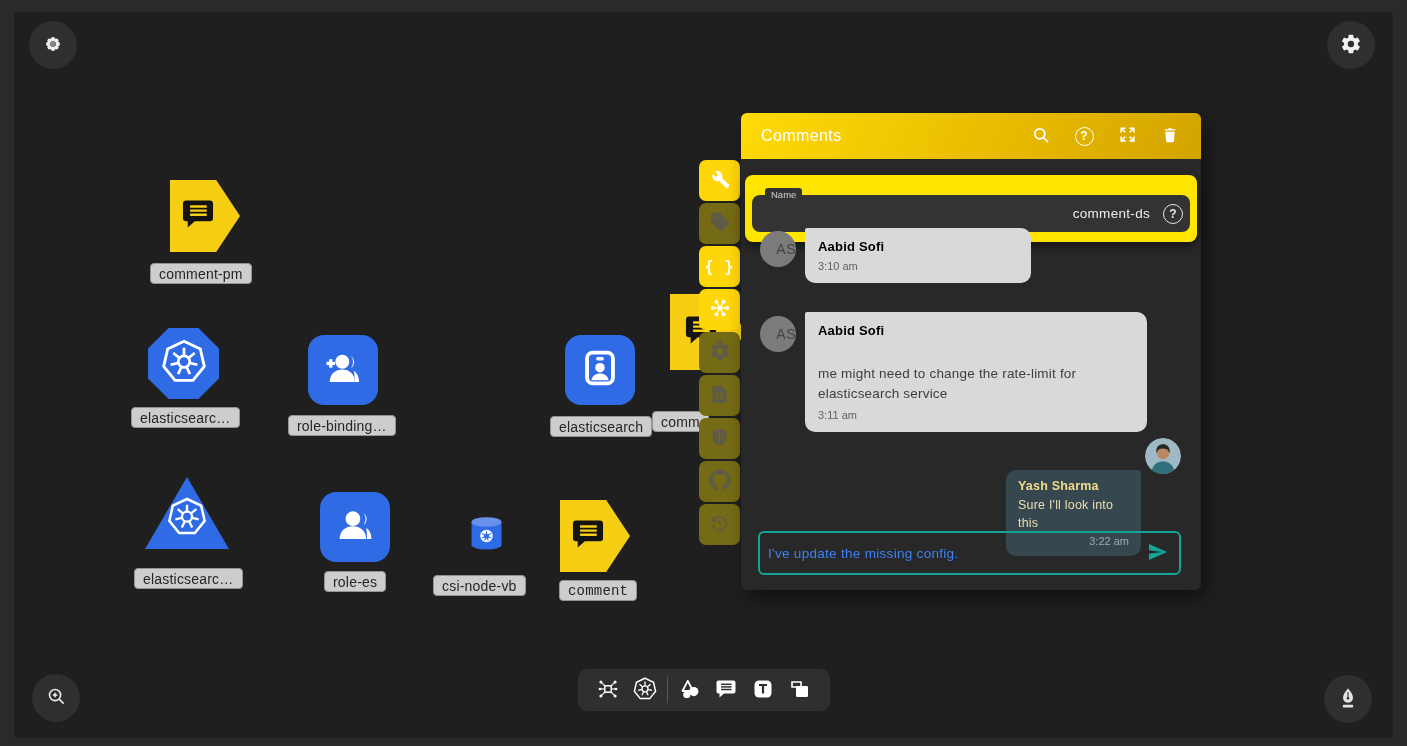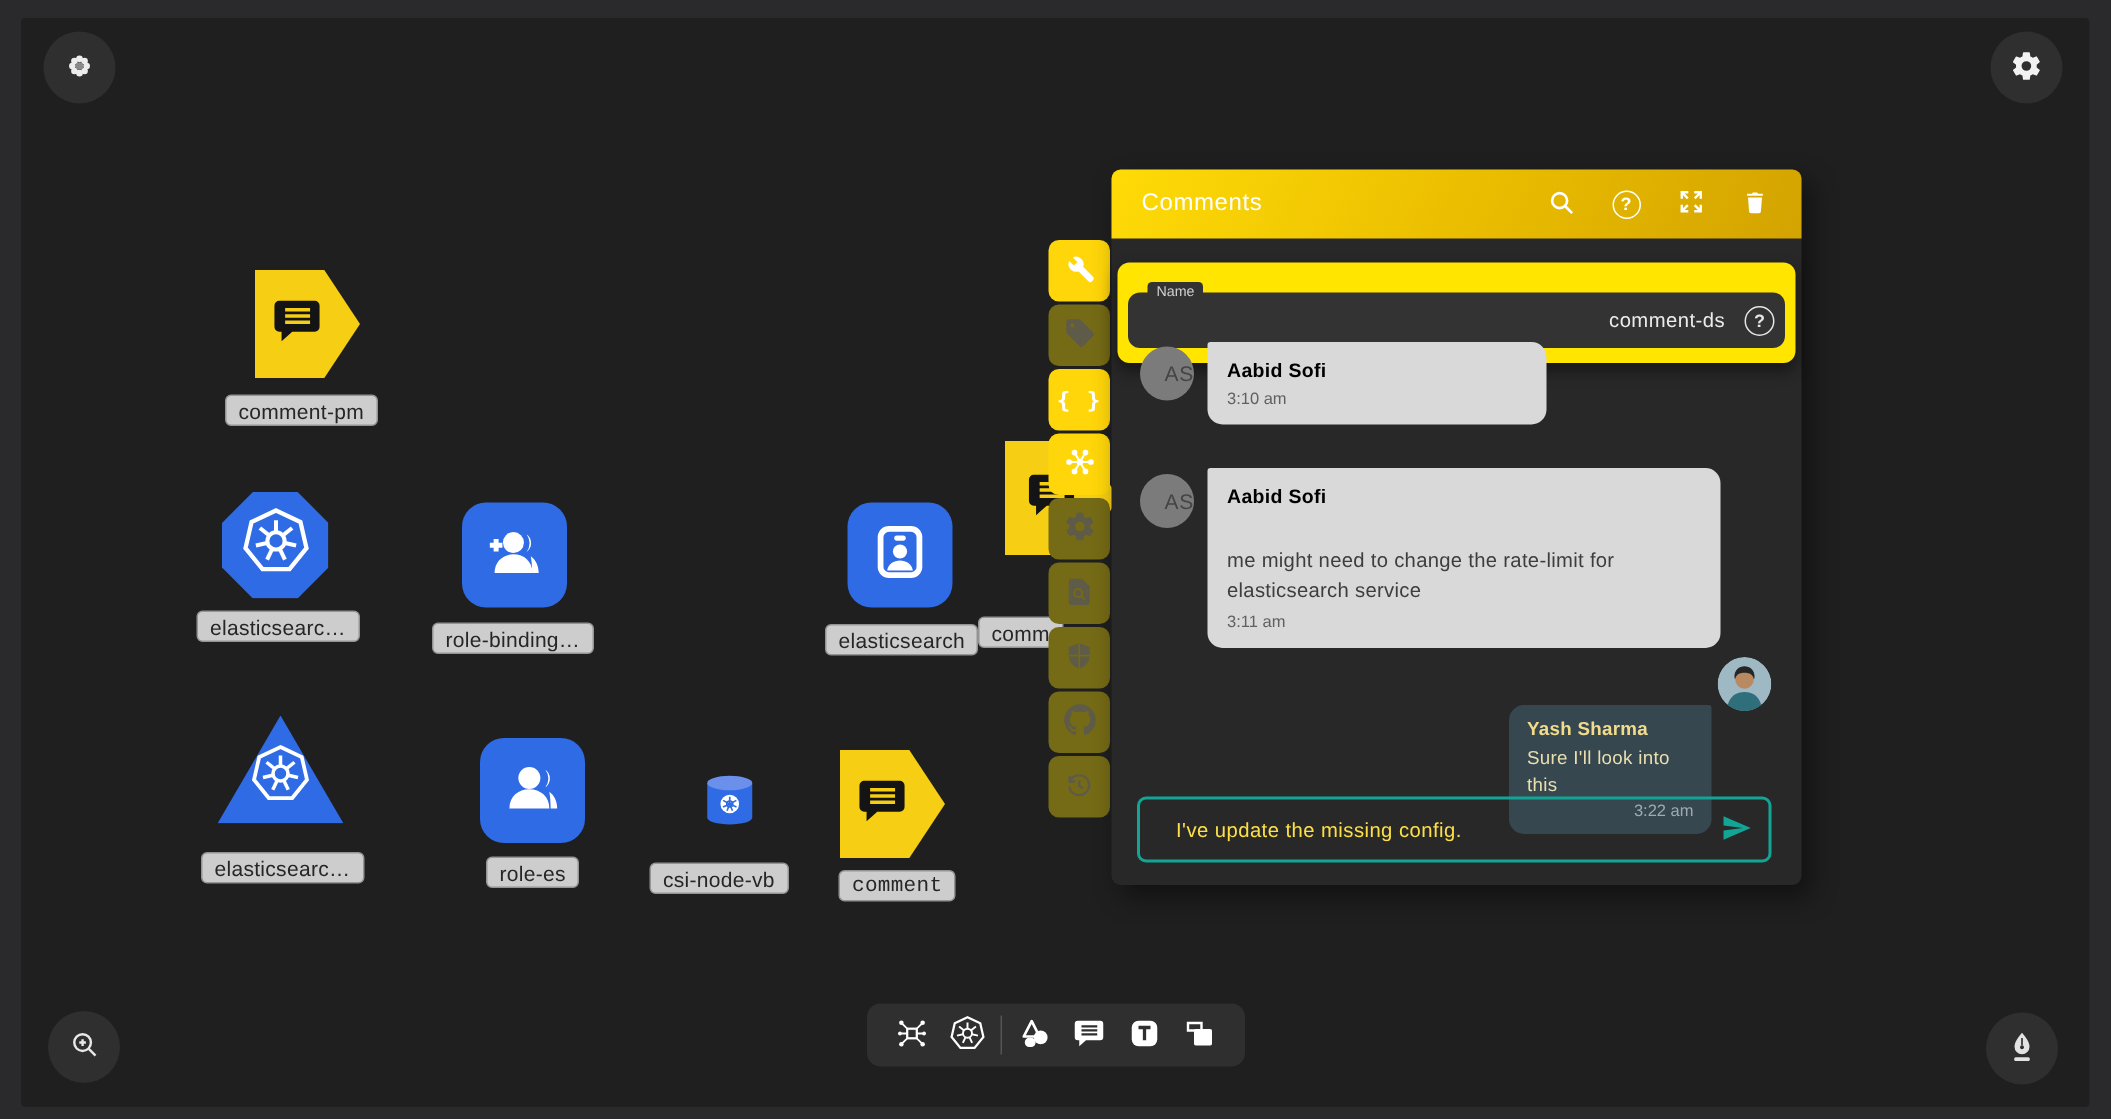--- a/index.html
+++ b/index.html
@@ -41,21 +41,21 @@
   .bubble { position:absolute; background:#D9D9D9; border-radius:10px; border-top-left-radius:2px; padding:11px 13px; }
   .bubble .b-name { font-size:13px; font-weight:bold; color:#000000; letter-spacing:.2px; }
   .bubble .b-text { font-size:13.5px; color:#3e3e3e; margin-top:5px; line-height:1.45; letter-spacing:.2px; }
   .bubble .b-time { font-size:11px; color:#616161; margin-top:6px; }
   .bubble.mine { background:#36474F; border-radius:10px; border-top-right-radius:2px; padding:9px 12px; }
   .bubble.mine .b-name { color:#F2DC8C; font-size:12.5px; }
   .bubble.mine .b-text { color:#EADFAE; font-size:12.5px; margin-top:3px; }
   .bubble.mine .b-time { color:#9FABB0; text-align:right; margin-top:3px; }
   .avatar-photo { position:absolute; width:36px; height:36px; border-radius:50%; overflow:hidden; }
   .composer { position:absolute; left:17px; top:418px; width:423px; height:44px; border:2px solid #12A595; border-radius:6px; background:transparent; display:flex; align-items:center; }
-  .composer input { flex:1; background:transparent; border:none; outline:none; color:#fde047; font-size:13.5px; letter-spacing:.3px; padding:0 24px; font-family:"Liberation Sans", sans-serif; }
+  .composer input { flex:1; background:transparent; border:none; outline:none; color:#3b82f6; font-size:13.5px; letter-spacing:.3px; padding:0 8px; font-family:"Liberation Sans", sans-serif; }
   .send-btn { background:none; border:none; cursor:pointer; padding:0 10px 0 0; display:flex; align-items:center; }
 
   
   .bottom-toolbar { position:absolute; left:578px; top:669px; width:252px; height:42px; background:#2f2f30; border-radius:9px; display:flex; align-items:center; justify-content:space-evenly; padding:0 8px; z-index:4; }
   .bt { background:none; border:none; cursor:pointer; display:flex; align-items:center; justify-content:center; width:30px; height:30px; }
   .bt-divider { width:1px; height:26px; background:#555; }
 </style>
 </head>
 <body>
 

